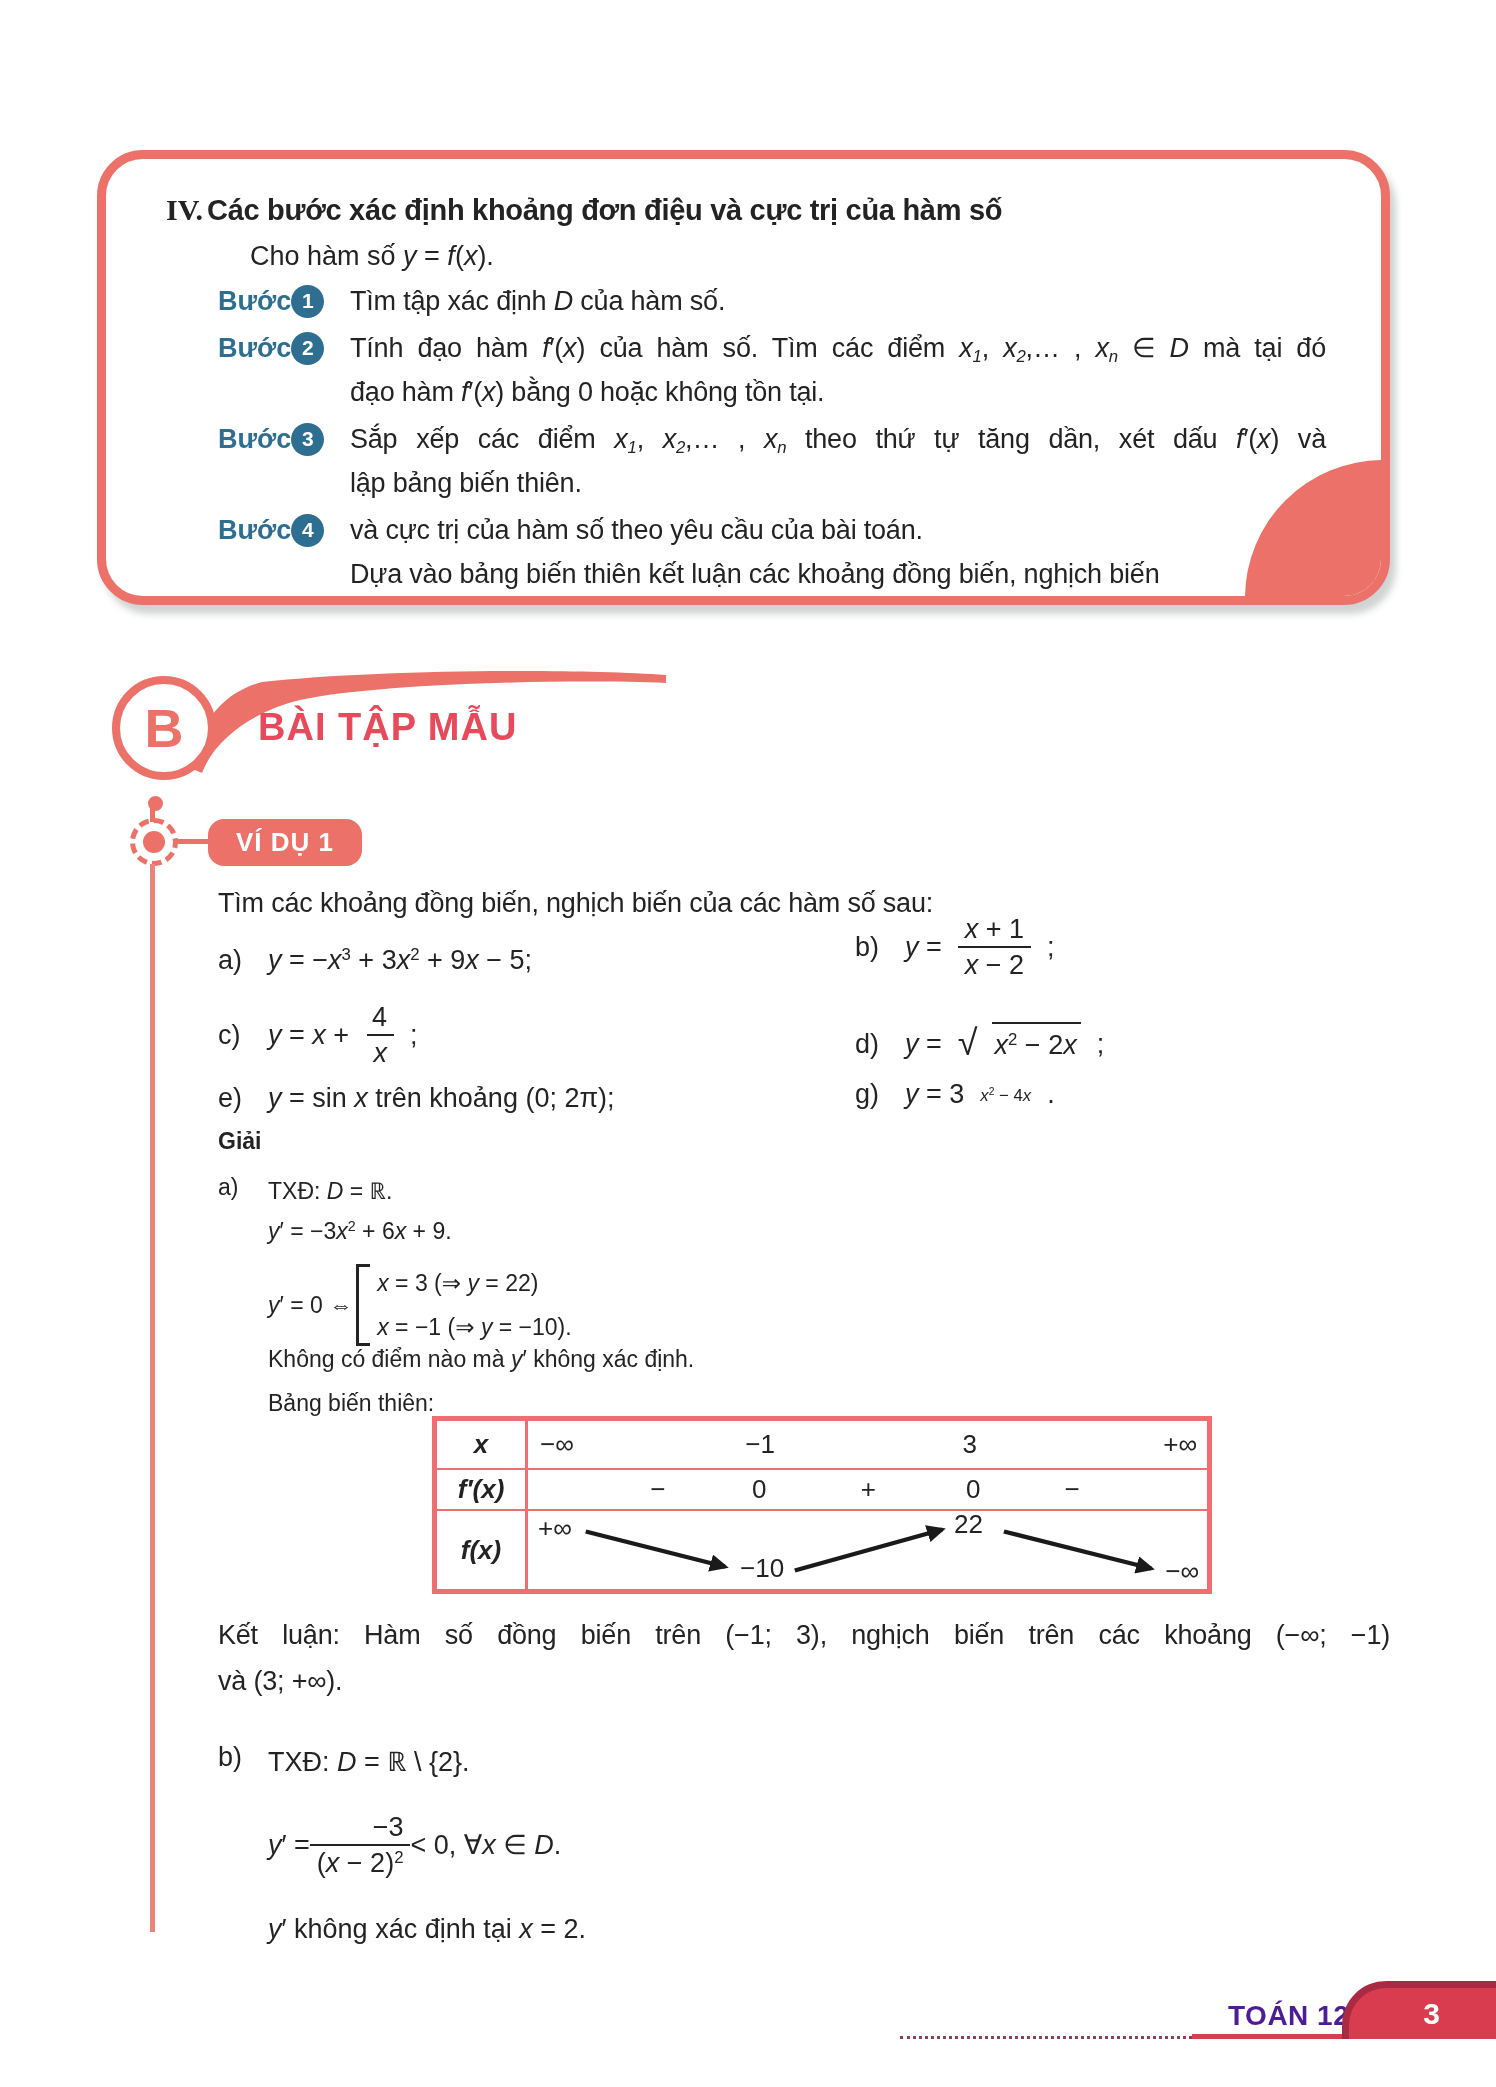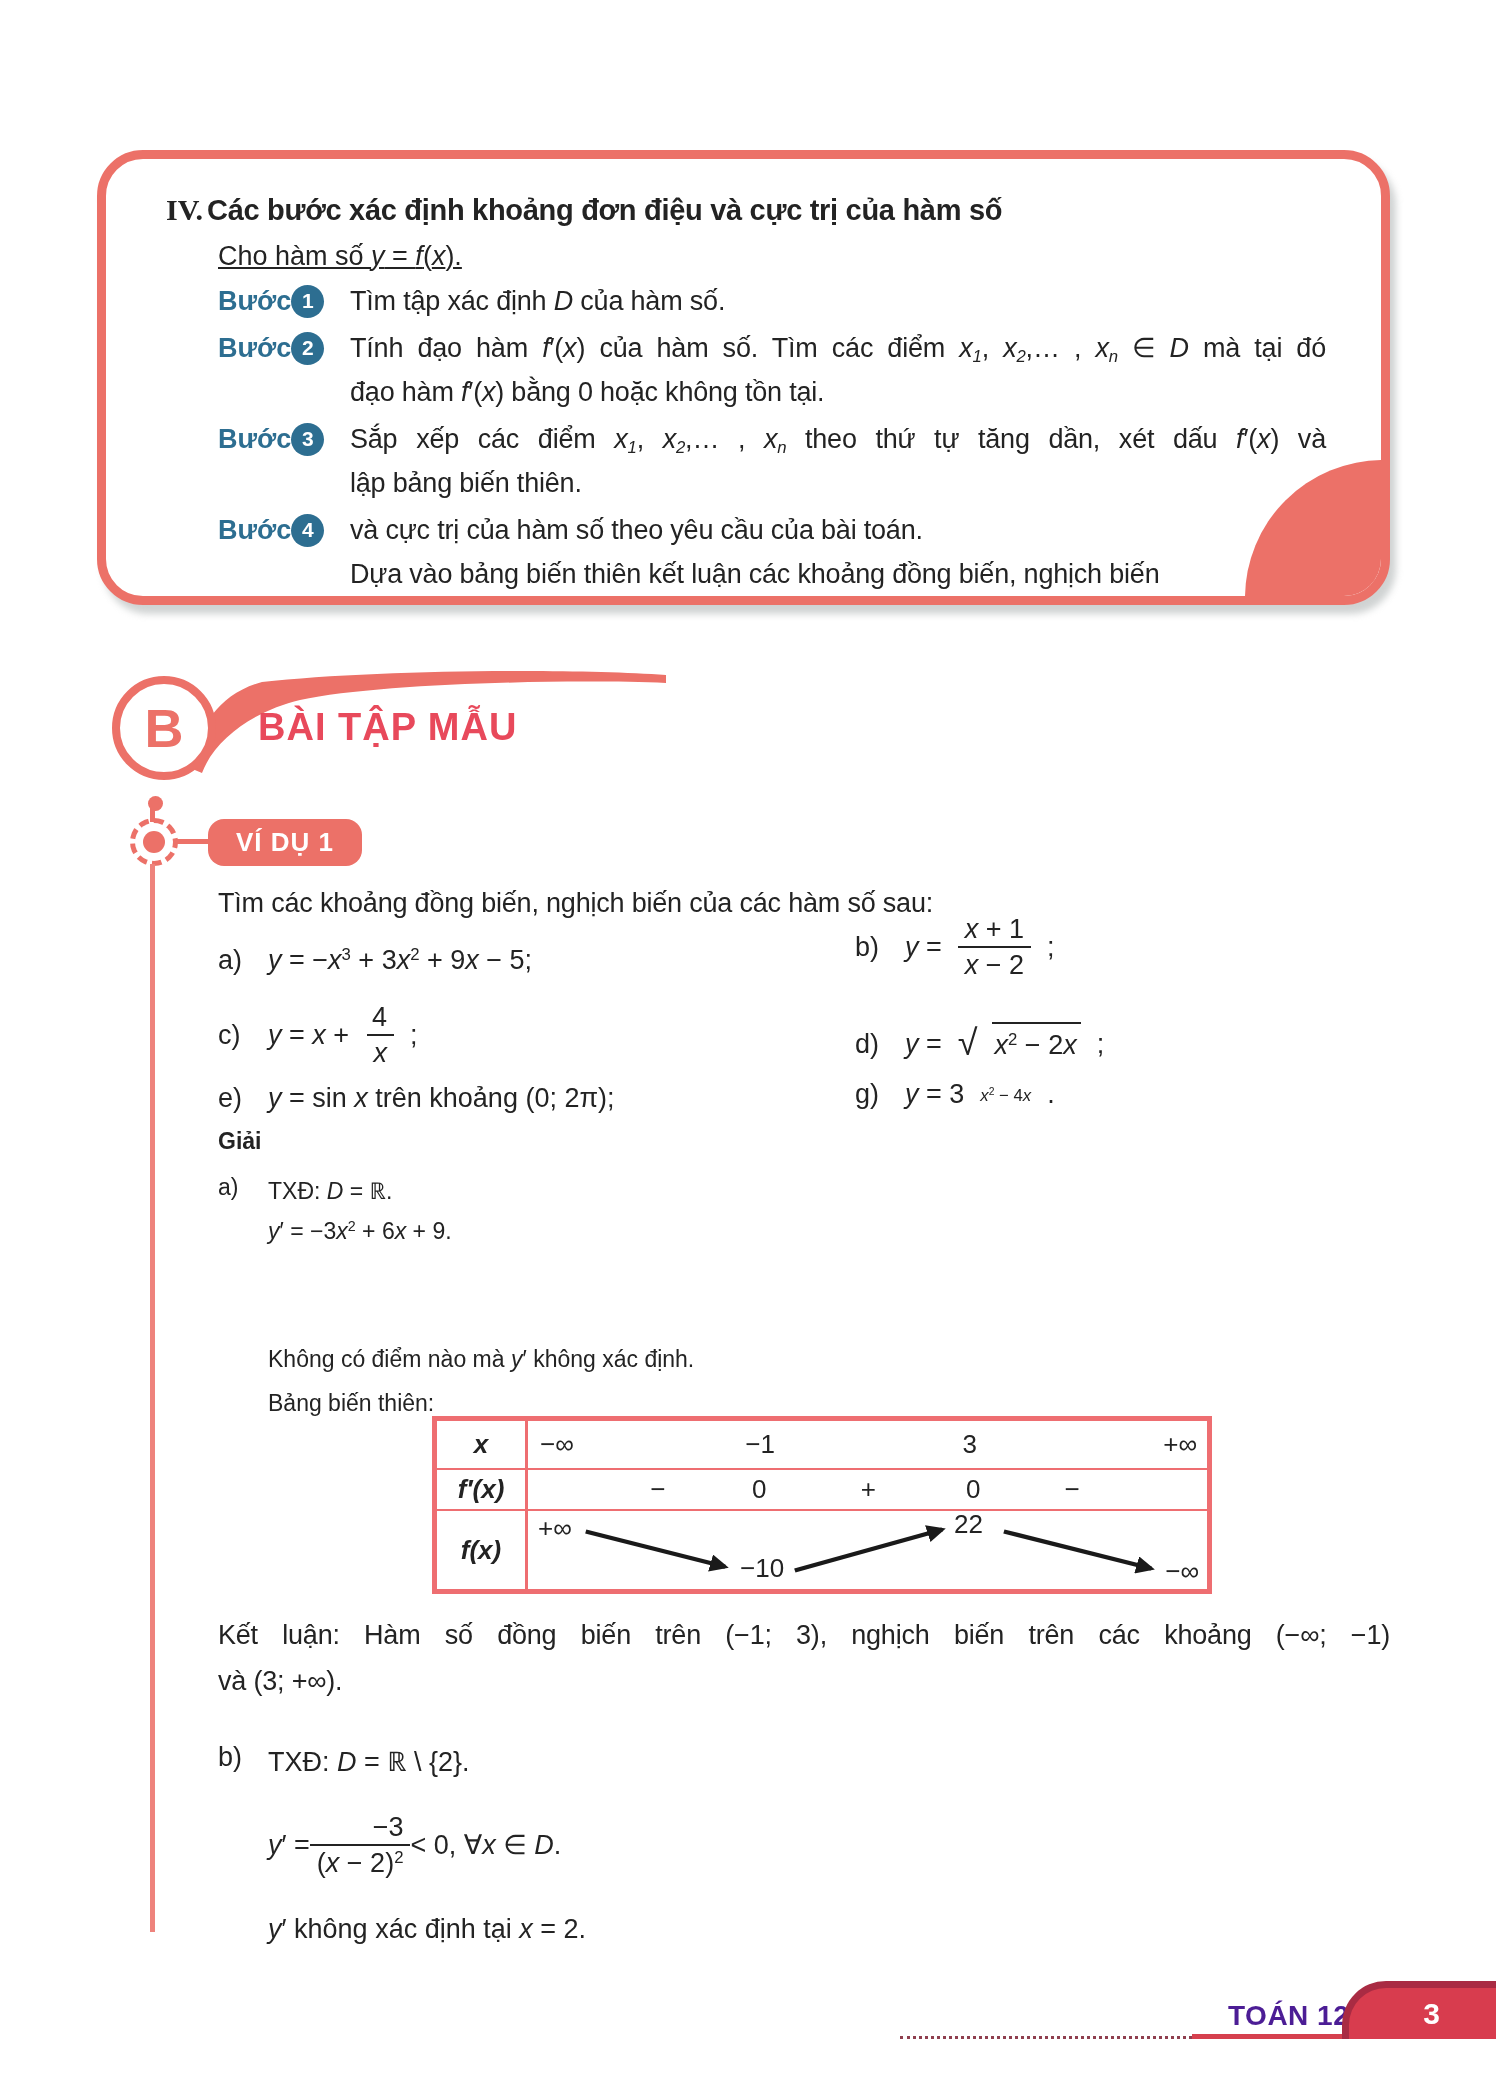--- a/index.html
+++ b/index.html
@@ -9,21 +9,21 @@
   
   .topbox{position:absolute;left:97px;top:150px;width:1293px;height:455px;
           border:9px solid #ec7168;border-radius:46px;background:#fff;
           box-shadow:6px 9px 7px rgba(150,158,158,.45);overflow:hidden;box-sizing:border-box;}
   .corner-swoosh{position:absolute;right:-2px;bottom:-2px;width:138px;height:138px;
           background:#ec7168;border-top-left-radius:100%;}
   .box-inner{padding:34px 50px 0 60px;}
   .box-titlerow{display:flex;align-items:center;margin-bottom:8px;}
   .box-numeral{font-family:"Liberation Serif", serif;font-weight:bold;font-size:30px;}
   .box-title{font-weight:bold;font-size:29px;margin-left:4px;letter-spacing:-0.3px;}
-  .box-intro{margin-left:52px;font-size:27px;line-height:42px;text-decoration:underline;}
+  .box-intro{margin-left:84px;font-size:27px;line-height:42px;}
   .steps{margin-left:52px;margin-top:2px;}
   .step{display:flex;align-items:flex-start;margin-bottom:3px;}
   .step-label{width:132px;flex:0 0 132px;display:flex;align-items:center;height:44px;}
   .step-word{color:#2d6e91;font-weight:bold;font-size:27px;}
   .step-num{width:33px;height:33px;border-radius:50%;background:#2d6e91;color:#fff;
             font-weight:bold;font-size:21px;display:flex;align-items:center;justify-content:center;}
   .step-body{width:976px;font-size:27px;line-height:44px;letter-spacing:-0.2px;}
   .jline{text-align:justify;text-align-last:justify;}
 
   
@@ -226,20 +226,28 @@
       <span class="exp"><span class="seg-i">x</span><span class="seg-sup">2</span><span class="seg-r"> − 4</span><span class="seg-i">x</span></span>
       <span><span class="seg-r">.</span></span>
     </div>
   </div>
 
   <div class="sol">
     <div class="sol-h">Giải</div>
     <div class="sol-al">a)</div>
     <div class="sol-line" style="top:46px;"><span class="seg-r">TXĐ: </span><span class="seg-i">D</span><span class="seg-r"> = ℝ.</span></div>
     <div class="sol-line" style="top:90px;"><span class="seg-i">y</span><span class="seg-r">′ = −3</span><span class="seg-i">x</span><span class="seg-sup">2</span><span class="seg-r"> + 6</span><span class="seg-i">x</span><span class="seg-r"> + 9.</span></div>
+    <div class="sol-line sys" style="top:134px;">
+      <span><span class="seg-i">y</span><span class="seg-r">′ = 0 ⇔ </span></span>
+      <span class="sys-bracket"></span>
+      <span class="sys-lines">
+        <span><span class="seg-i">x</span><span class="seg-r"> = 3 (⇒ </span><span class="seg-i">y</span><span class="seg-r"> = 22)</span></span>
+        <span><span class="seg-i">x</span><span class="seg-r"> = −1 (⇒ </span><span class="seg-i">y</span><span class="seg-r"> = −10).</span></span>
+      </span>
+    </div>
     <div class="sol-line" style="top:218px;"><span class="seg-r">Không có điểm nào mà </span><span class="seg-i">y</span><span class="seg-r">′ không xác định.</span></div>
     <div class="sol-line" style="top:262px;">Bảng biến thiên:</div>
   </div>
 
   <div class="vtable">
     <div class="vt-h">x</div>
     <div class="vt-c">
       <span style="left:12px;top:8px;">−∞</span>
       <span style="left:32%;top:8px;">−1</span>
       <span style="left:64%;top:8px;">3</span>

